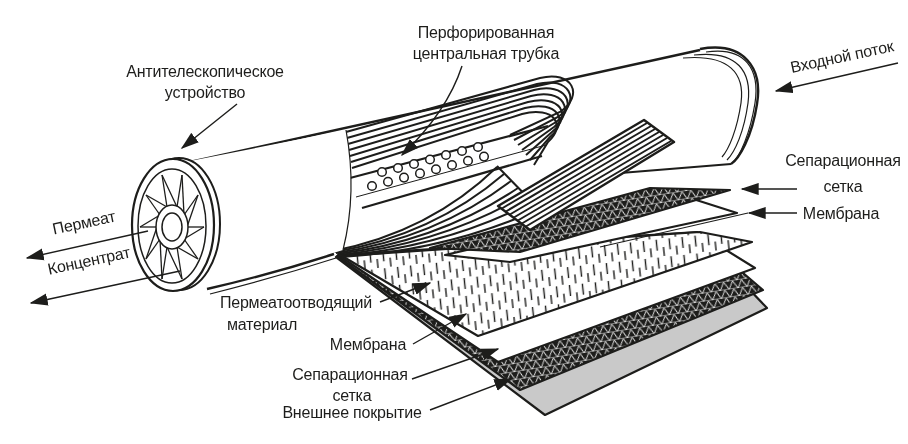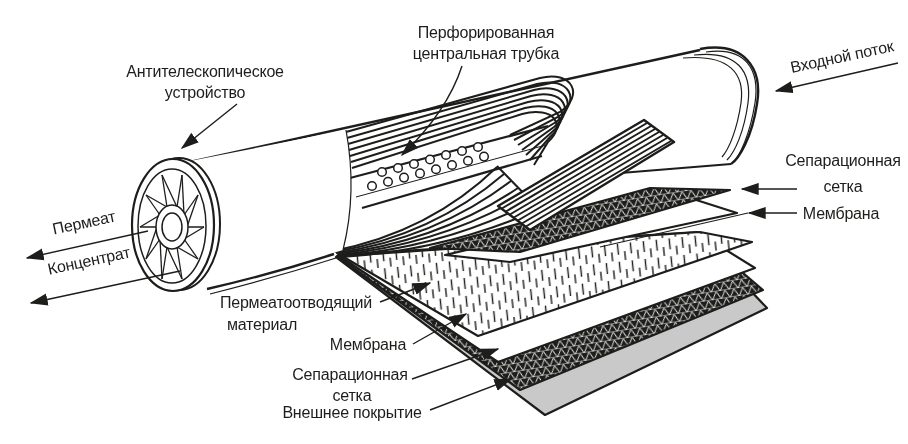--- a/index.html
+++ b/index.html
@@ -1,17 +1,17 @@
 <!DOCTYPE html>
 <html><head>
 <meta charset="utf-8">
 <style>
   html,body{margin:0;padding:0;background:#ffffff;}
   .stage{position:relative;width:908px;height:444px;background:#fff;overflow:hidden;
-         font-family:"Liberation Sans","DejaVu Sans",sans-serif;border-radius:29px;}
+         font-family:"Liberation Sans","DejaVu Sans",sans-serif;}
   svg{display:block;}
   text{font-family:"Liberation Sans","DejaVu Sans",sans-serif;
        font-size:16px;fill:#1d1d1b;letter-spacing:-0.2px;}
   .ln{stroke:#1d1d1b;fill:none;}
   .sheet{stroke:#1d1d1b;stroke-width:2.2;stroke-linejoin:round;}
 </style>
 </head>
 <body>
 
 <div class="stage">

